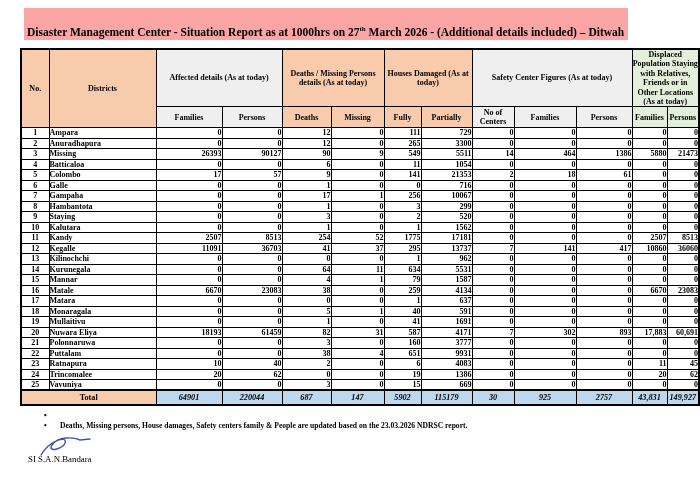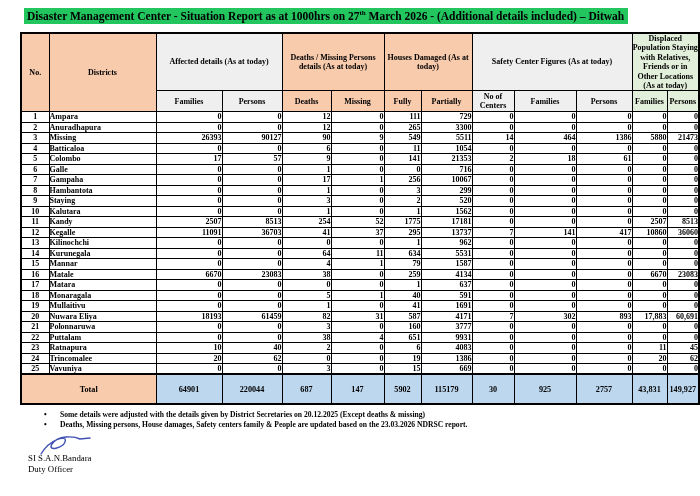--- a/index.html
+++ b/index.html
@@ -6,25 +6,25 @@
   html, body {
     margin: 0; padding: 0;
     width: 700px; height: 496px;
     background: #ffffff;
     font-family: "Liberation Serif", serif;
     overflow: hidden;
   }
   .page-title {
     display: inline-block;
     margin: 8px 0 0 24px;
-    background: #22c55e;
+    background: #fca5a5;
     font-size: 11.5px;
     font-weight: bold;
     color: #000;
-    padding: 1px 4px 2px 3px;
+    padding: 17px 4px 2px 3px;
     white-space: nowrap;
   }
   .page-title sup { font-size: 7px; }
   table.report {
     margin: 8px 0 0 20px;
     width: 678px;
     table-layout: fixed;
     border-collapse: collapse;
     border: 2px solid #000;
   }
@@ -34,26 +34,26 @@
     color: #000;
     overflow: hidden;
     padding: 0;
   }
   thead th { font-size: 8px; line-height: 1.18; vertical-align: middle; text-align: center; padding: 1px 2px; }
   tr.group-row th { height: 52px; }
   tr.sub-row th { height: 21px; }
   .c-peach { background: #F8CBAD; }
   .c-gray  { background: #EFEFEF; }
   .c-green { background: #E2EFDA; }
-  .c-blue  { background: #BDD7EE; }
+  .c-blue  { background: #BDD7EE; font-style: italic; }
   tbody td { height: 10.5px; font-size: 8px; line-height: 1; }
   td.no-cell { text-align: center; }
   td.district-cell { text-align: left; padding-left: 4px; }
   td.num { text-align: right; padding-right: 3px; }
-  tr.total-row td { height: 30px; font-size: 8.2px; border-top: 2px solid #000; border-bottom: 2px solid #000; margin-left: 44px; }
+  tr.total-row td { height: 15px; font-size: 8.2px; border-top: 2px solid #000; border-bottom: 2px solid #000; margin-left: 44px; }
   td.total-label { text-align: center; }
   td.total-num { text-align: center; }
   .notes { margin: 5px 0 0 44px; }
   .note-line { display: flex; align-items: flex-start; font-size: 7.6px; font-weight: bold; line-height: 1.25; }
   .note-line .bullet { width: 16px; flex: 0 0 16px; text-align: left; }
   .signature-block { margin: 4px 0 0 28px; }
   .signature-ink { display: block; margin: 0 0 -6px 10px; }
   .sig-line { font-size: 8.8px; font-weight: normal; line-height: 1.22; color: #000; }
 </style>
 </head>
@@ -494,30 +494,28 @@
         <td class="c-blue total-num">2757</td>
         <td class="c-blue total-num">43,831</td>
         <td class="c-blue total-num">149,927</td>
       </tr>
   </tfoot>
 </table>
 
 <div class="notes">
   <div class="note-line">
     <span class="bullet">•</span>
-    <span>Some details were adjusted with the details given by District Secretaries on 20.12.2025 (Except deaths &amp; missing)</span>
   </div>
   <div class="note-line">
     <span class="bullet">•</span>
     <span>Deaths, Missing persons, House damages, Safety centers family &amp; People are updated based on the 23.03.2026 NDRSC report.</span>
   </div>
 </div>
 
 <div class="signature-block">
   <svg class="signature-ink" width="58" height="26" viewBox="0 0 58 26">
     <path d="M3 21 C 12 6, 30 1, 27 9 C 25 15, 9 19, 14 11 C 20 2, 36 3, 42 6 L 52 5" fill="none" stroke="#3f51b5" stroke-width="1.4" stroke-linecap="round"></path>
   </svg>
   <div class="sig-line">SI S.A.N.Bandara</div>
-  <div class="sig-line">Duty Officer</div>
 </div>
 
 
 
 
 </body></html>

